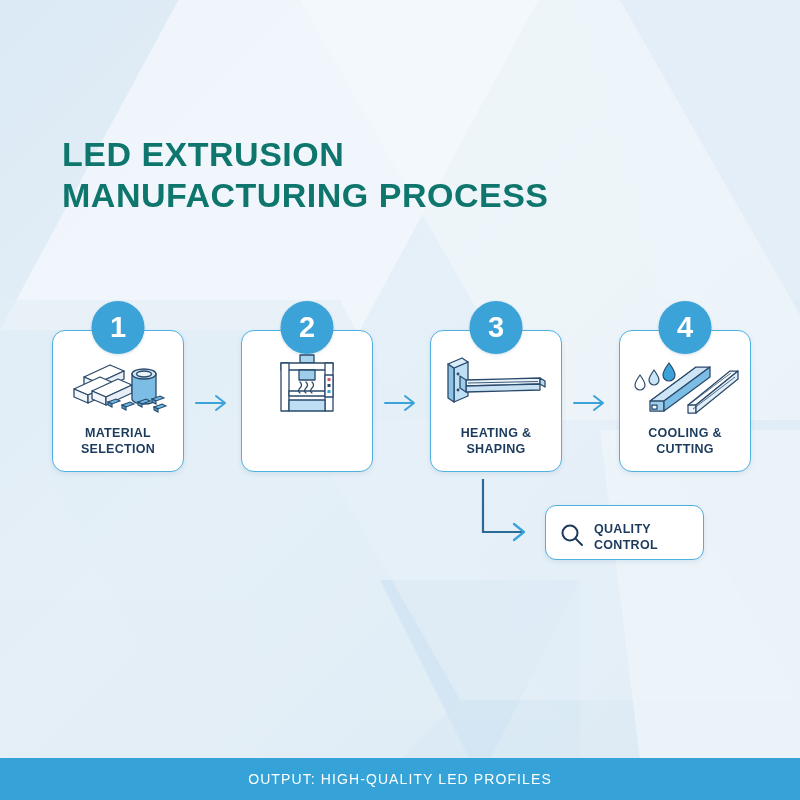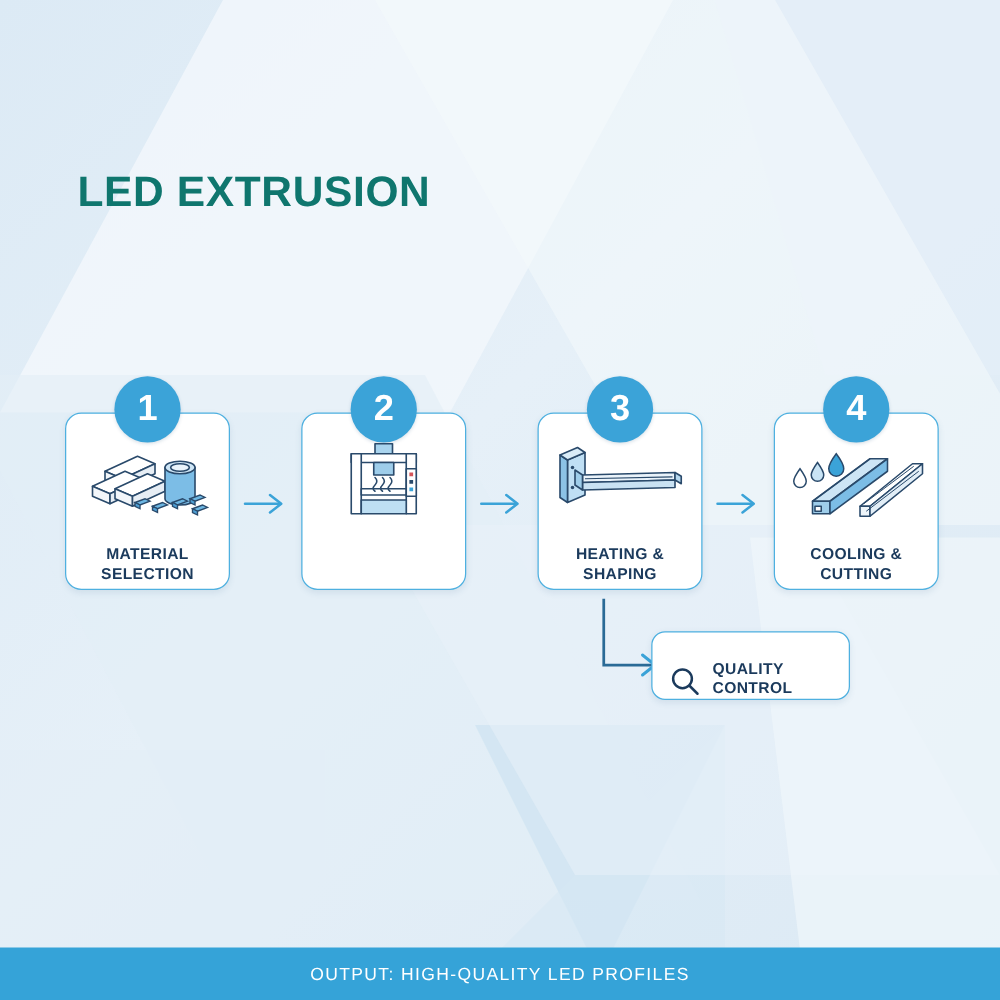--- a/index.html
+++ b/index.html
@@ -43,39 +43,39 @@
     background:#3ba3d8;
     display:flex; align-items:center; justify-content:center;
     color:#ffffff; font-size:29px; font-weight:bold; line-height:1;
     box-shadow:0 1px 3px rgba(30,80,120,.18);
   }
   .step-icon {
     position:absolute; left:0; right:0; top:22px; height:62px;
     display:flex; align-items:center; justify-content:center;
   }
   .step-label {
-    position:absolute; left:4px; right:4px; bottom:4px;
+    position:absolute; left:4px; right:4px; bottom:14px;
     text-align:center; color:#1b3a5c;
     font-size:12.5px; font-weight:bold; line-height:1.28;
     letter-spacing:.3px; text-transform:uppercase;
   }
   .arrow {
     position:absolute; top:62px; width:44px; height:22px;
   }
   .arrow.a1 { left:138px; }
   .arrow.a2 { left:327px; }
   .arrow.a3 { left:516px; }
 
   
   #qc-connector { position:absolute; left:478px; top:478px; z-index:5; }
   #qc-box {
-    position:absolute; left:521px; top:505px; z-index:6;
+    position:absolute; left:545px; top:505px; z-index:6;
     width:159px; height:55px;
     background:#ffffff; border:1.6px solid #4eb0e0; border-radius:11px;
-    display:flex; align-items:flex-end; gap:8px; padding:16px 10px 0 13px;
+    display:flex; align-items:flex-start; gap:8px; padding:16px 10px 0 13px;
     box-shadow:0 2px 5px rgba(40,90,130,.10);
   }
   #qc-label {
     color:#1b3a5c; font-size:12.5px; font-weight:bold;
     line-height:1.25; letter-spacing:.3px; text-transform:uppercase;
   }
 
   
   #footer {
     position:absolute; left:0; right:0; bottom:0; height:42px; z-index:7;
@@ -105,20 +105,21 @@
   <polygon points="-40,300 340,300 560,720 180,720" fill="#e3eef7" opacity="0.6"></polygon>
   <polygon points="380,580 580,580 480,780" fill="#cfe3f2" opacity="0.75"></polygon>
   <polygon points="580,580 580,780 380,780" fill="#d6e8f4" opacity="0.5"></polygon>
   <polygon points="300,420 640,420 800,700 460,700" fill="#e9f2f9" opacity="0.5"></polygon>
   <polygon points="600,430 800,430 800,760 640,760" fill="#eff6fb" opacity="0.7"></polygon>
   <polygon points="0,600 260,600 260,800 0,800" fill="#e2edf6" opacity="0.45"></polygon>
 </svg>
 
 <h1 id="title">
   <span class="line">LED EXTRUSION</span>
+  <span class="line">MANUFACTURING PROCESS</span>
 </h1>
 
 <div id="steps">
 
   <div class="step s1">
     <div class="badge">
       <span>1</span>
     </div>
     <div class="step-icon">
       <svg width="104" height="58" viewBox="0 0 104 58">

